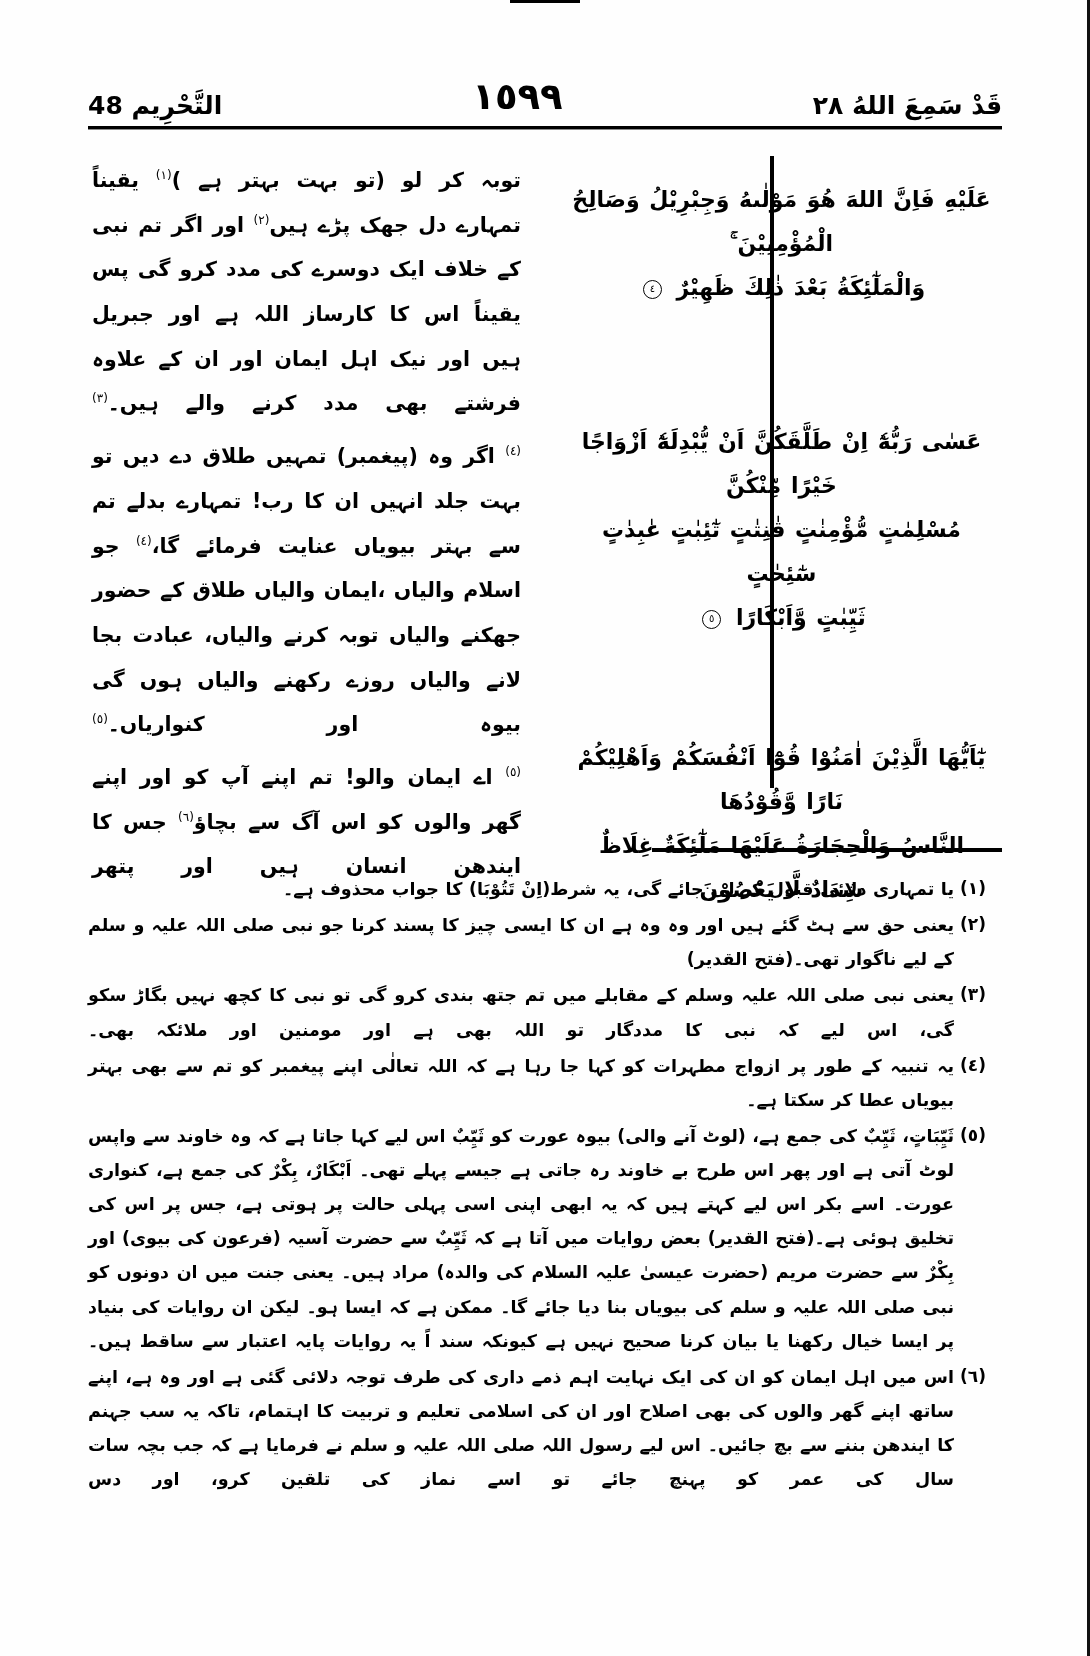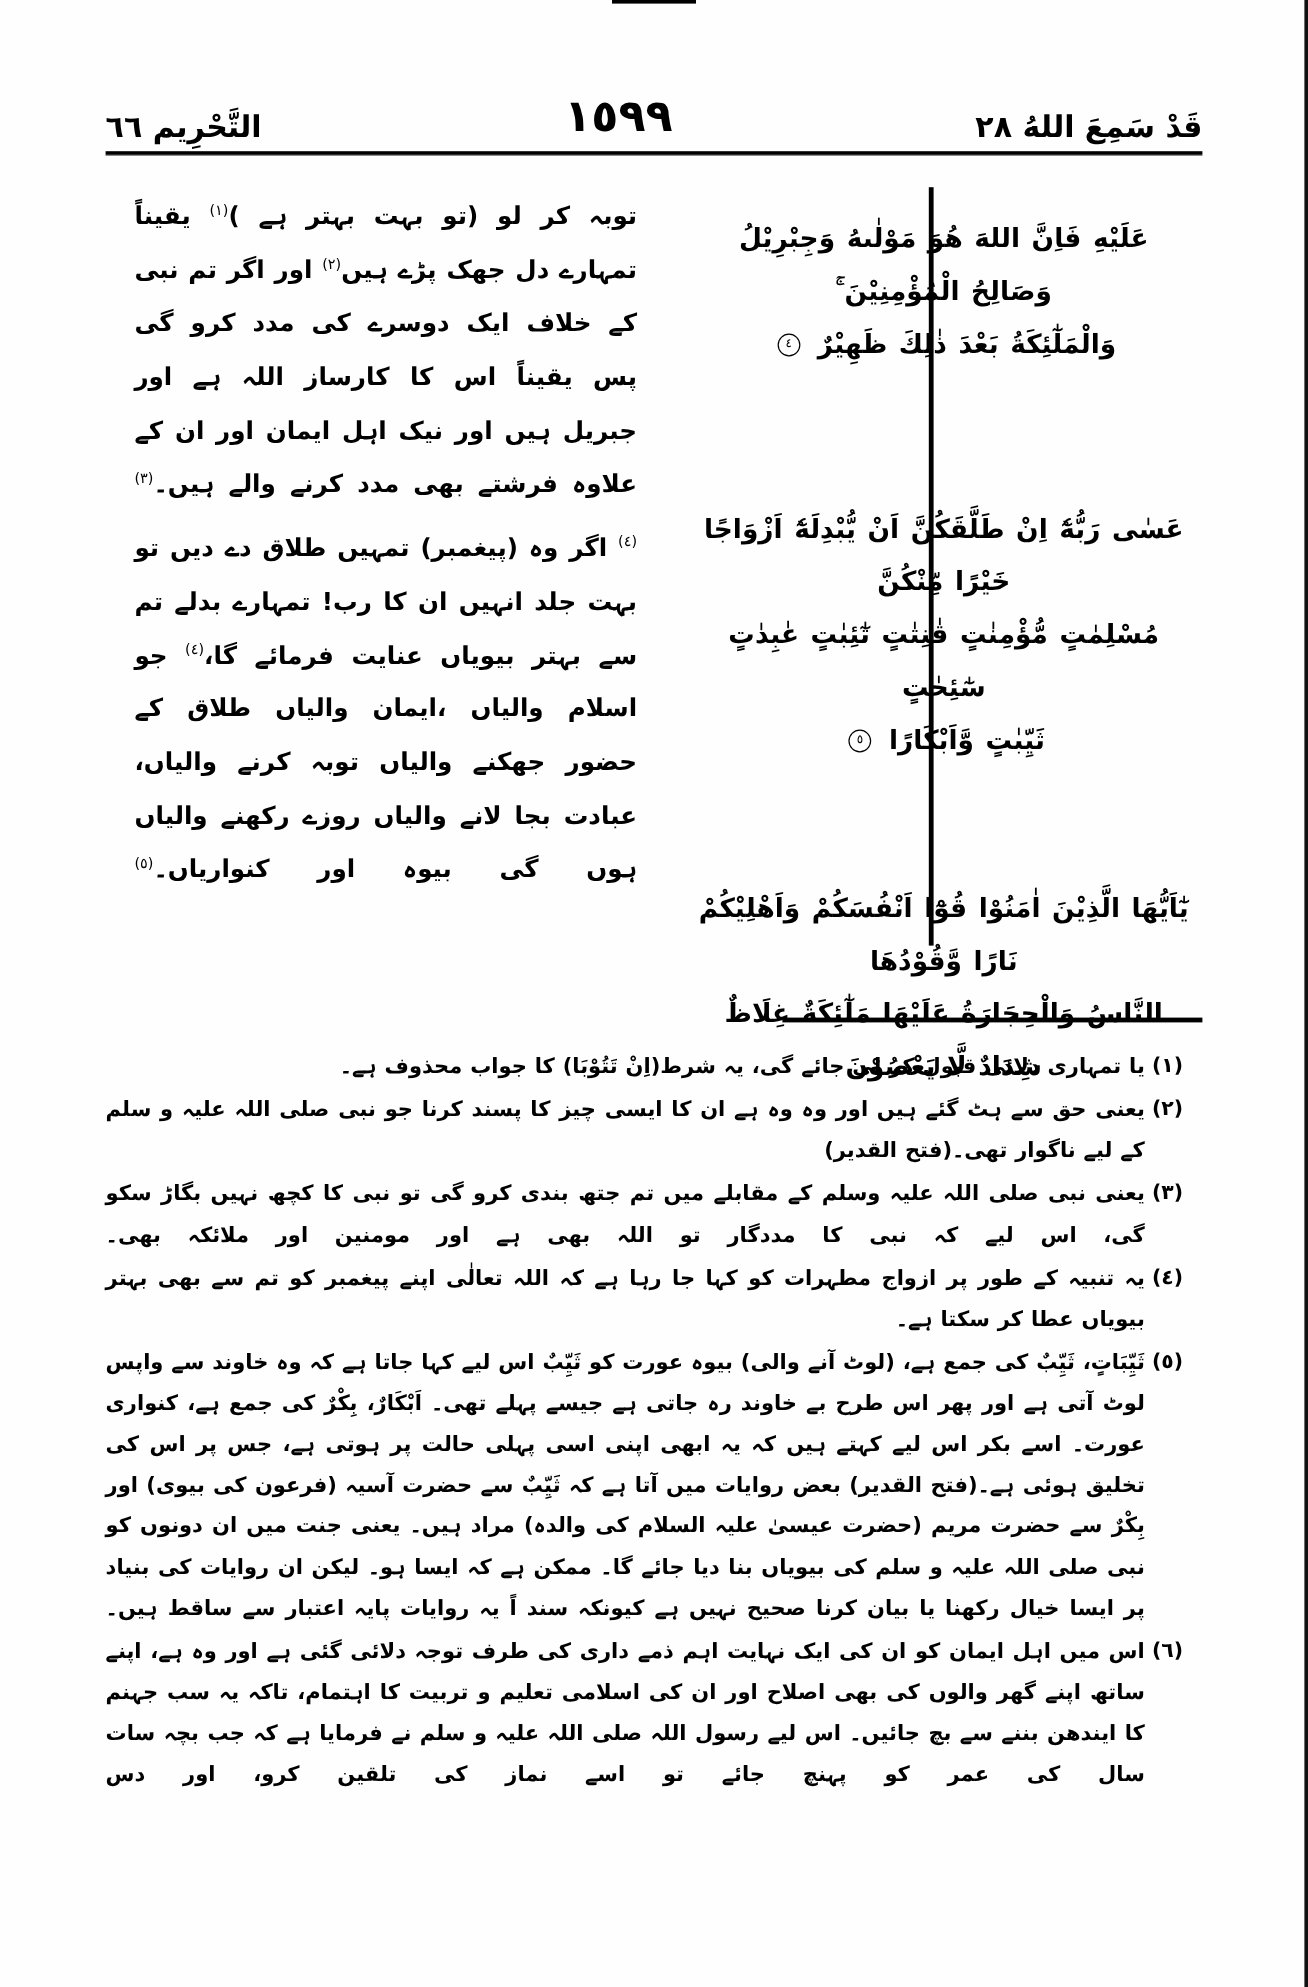--- a/index.html
+++ b/index.html
@@ -116,21 +116,20 @@
     right: 50%;
     width: 4px;
     height: 632px;
     background: #000;
   }
   .col-urdu {
     width: 50%;
     padding: 10px 24px 0 4px;
     text-align: justify;
     text-align-last: justify;
-    margin-left: 20px;
   }
 
   
   .ayah {
     font-family: "DejaVu Sans", "Liberation Serif", serif;
     font-size: 22px;
     line-height: 2.0;
     font-weight: 600;
     direction: rtl;
     text-align: center;
@@ -219,21 +218,21 @@
 <body>
 
 <div class="page">
 
   <div class="trim-mark"></div>
   <div class="edge-right-mark"></div>
 
   <div class="header">
     <div class="header-side">قَدْ سَمِعَ اللهُ ٢٨</div>
     <div class="header-center">١٥٩٩</div>
-    <div class="header-side">التَّحْرِيم ٦٦</div>
+    <div class="header-side">التَّحْرِيم 48</div>
   </div>
   <div class="header-rule"></div>
 
   <div class="body-cols">
 
     <div class="col col-arabic">
       <div class="col-divider"></div>
 
       <div class="ayah ayah-1">
         <span>عَلَيْهِ فَاِنَّ اللهَ هُوَ مَوْلٰىهُ وَجِبْرِيْلُ وَصَالِحُ الْمُؤْمِنِيْنَ ۚ</span><br>
@@ -261,20 +260,25 @@
         <span>یقیناً تمہارے دل جھک پڑے ہیں</span><span class="fn-ref">(٢)</span>
         <span>اور اگر تم نبی کے خلاف ایک دوسرے کی مدد کرو گی پس یقیناً اس کا کارساز اللہ ہے اور جبریل ہیں اور نیک اہل ایمان اور ان کے علاوہ فرشتے بھی مدد کرنے والے ہیں۔</span><span class="fn-ref">(٣)</span>
       </p>
 
       <p class="urdu-para">
         <span class="fn-ref">(٤)</span>
         <span>اگر وہ (پیغمبر) تمہیں طلاق دے دیں تو بہت جلد انہیں ان کا رب! تمہارے بدلے تم سے بہتر بیویاں عنایت فرمائے گا،</span><span class="fn-ref">(٤)</span>
         <span>جو اسلام والیاں ،ایمان والیاں طلاق کے حضور جھکنے والیاں توبہ کرنے والیاں، عبادت بجا لانے والیاں روزے رکھنے والیاں ہوں گی بیوہ اور کنواریاں۔</span><span class="fn-ref">(٥)</span>
       </p>
 
+      <p class="urdu-para">
+        <span class="fn-ref">(٥)</span>
+        <span>اے ایمان والو! تم اپنے آپ کو اور اپنے گھر والوں کو اس آگ سے بچاؤ</span><span class="fn-ref">(٦)</span>
+        <span>جس کا ایندھن انسان ہیں اور پتھر</span>
+      </p>
 
     </div>
   </div>
 
   <div class="fn-rule"></div>
 
   <div class="footnotes">
 
     <div class="fn-item">
       <div class="fn-marker">(١)</div>

